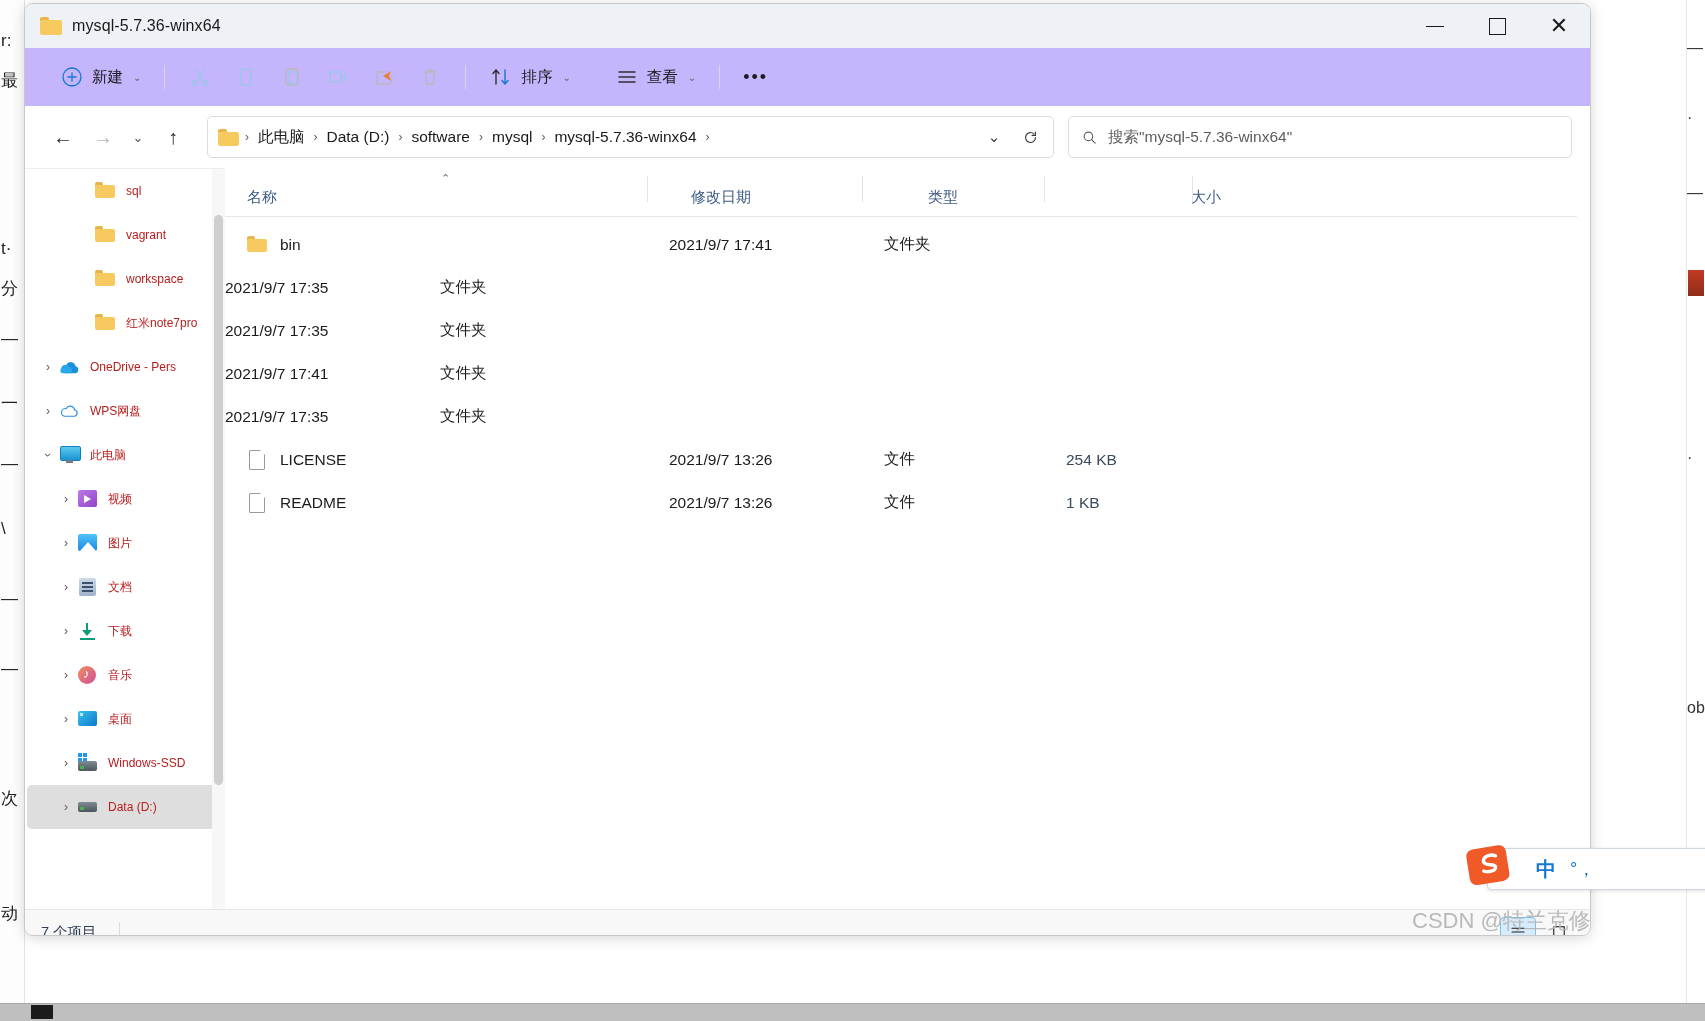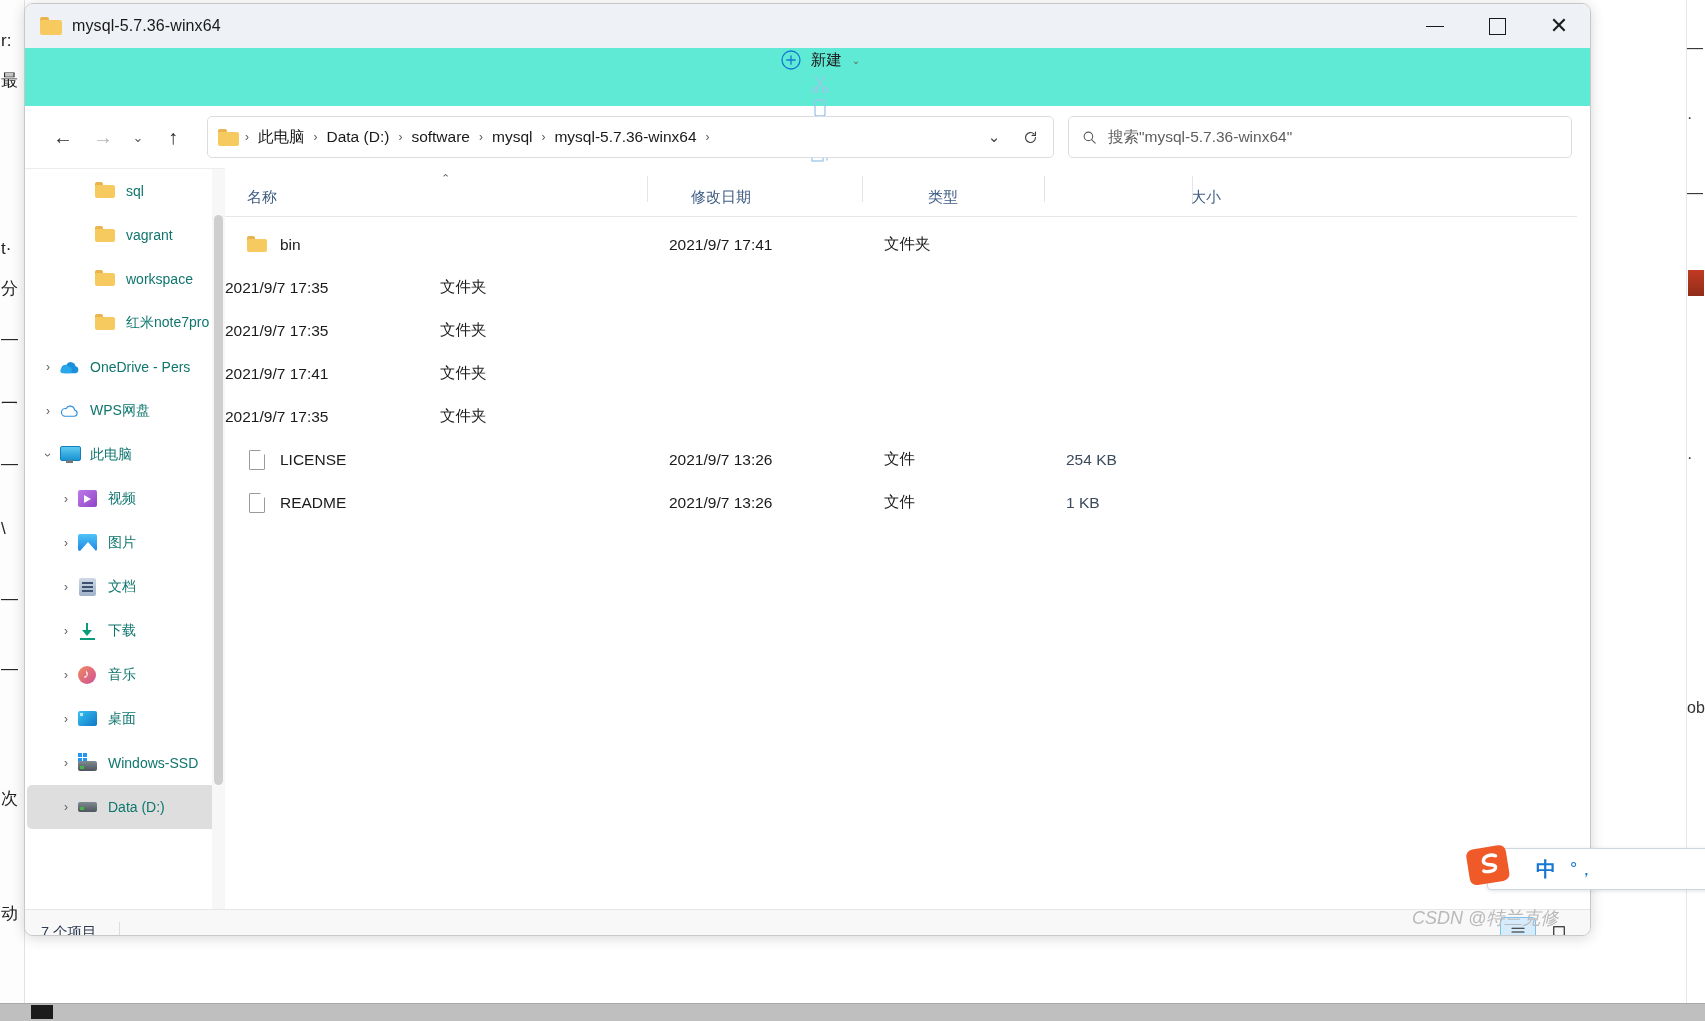--- a/index.html
+++ b/index.html
@@ -95,25 +95,24 @@
     display: flex; align-items: center; justify-content: center;
     font-size: 15px; color: #1a1a1a;
   }
   .wb-min { width: 18px; height: 1px; background: #1a1a1a; }
   .wb-max { width: 15px; height: 15px; border: 1.6px solid #1a1a1a; }
   .wb-close { font-size: 22px; line-height: 1; font-weight: 300; }
 
   
   .toolbar {
     height: 58px;
-    background: #5eead4;
+    background: #c4b5fd;
     display: flex; align-items: center;
     padding-left: 24px;
     gap: 0px;
-    flex-direction: column;
   }
   .tb-item {
     height: 40px; display: flex; align-items: center; gap: 8px;
     padding: 0 11px; border-radius: 5px; cursor: default;
   }
   .tb-label { font-size: 15.5px; color: #1c1c1c; }
   .tb-caret { font-size: 10px; color: #666; margin-left: 2px; }
   .tb-sep {
     width: 1px; height: 24px; background: #d5d7da; margin: 0 12px;
   }
@@ -195,21 +194,21 @@
   }
   .nav-item.selected { background: #dedede; }
   .chevron {
     width: 22px; flex: none; text-align: center;
     font-size: 12px; color: #5c5c5c;
   }
   .chevron.down { transform: rotate(90deg); }
   .chevron.empty { visibility: hidden; }
   .nav-icon { width: 22px; height: 20px; flex: none; margin-right: 9px; position: relative; }
   .nav-label {
-    font-size: 14px; color: #0f766e; white-space: nowrap;
+    font-size: 12px; color: #b91c1c; white-space: nowrap;
     overflow: hidden;
   }
   .indent-1 { padding-left: 10px; }
   .indent-2 { padding-left: 28px; }
   .indent-3 { padding-left: 46px; }
 
   
   .fi-folder .tab {
     position: absolute; left: 0; top: 1px; width: 8px; height: 4px;
     background: #e9b44c; border-radius: 2px 2px 0 0;
@@ -398,22 +397,22 @@
     position: absolute; left: -22px; top: -4px;
     width: 46px; height: 42px;
     transform: rotate(-9deg);
   }
   .ime-cn { font-size: 20px; color: #1577d2; font-weight: bold; }
   .ime-punct { font-size: 18px; color: #1577d2; }
 
   
   .watermark {
     position: absolute; left: 1412px; top: 906px;
-    font-size: 18px; color: #b9b9b9;
-    z-index: 41; white-space: nowrap; font-style: italic;
+    font-size: 22px; color: #b9b9b9;
+    z-index: 41; white-space: nowrap;
   }
 </style>
 </head>
 <body>
 
 <div id="root">
 
   <div class="desktop">
     <div class="desktop-left">
       <div class="glyph" style="top:32px">r:</div>

